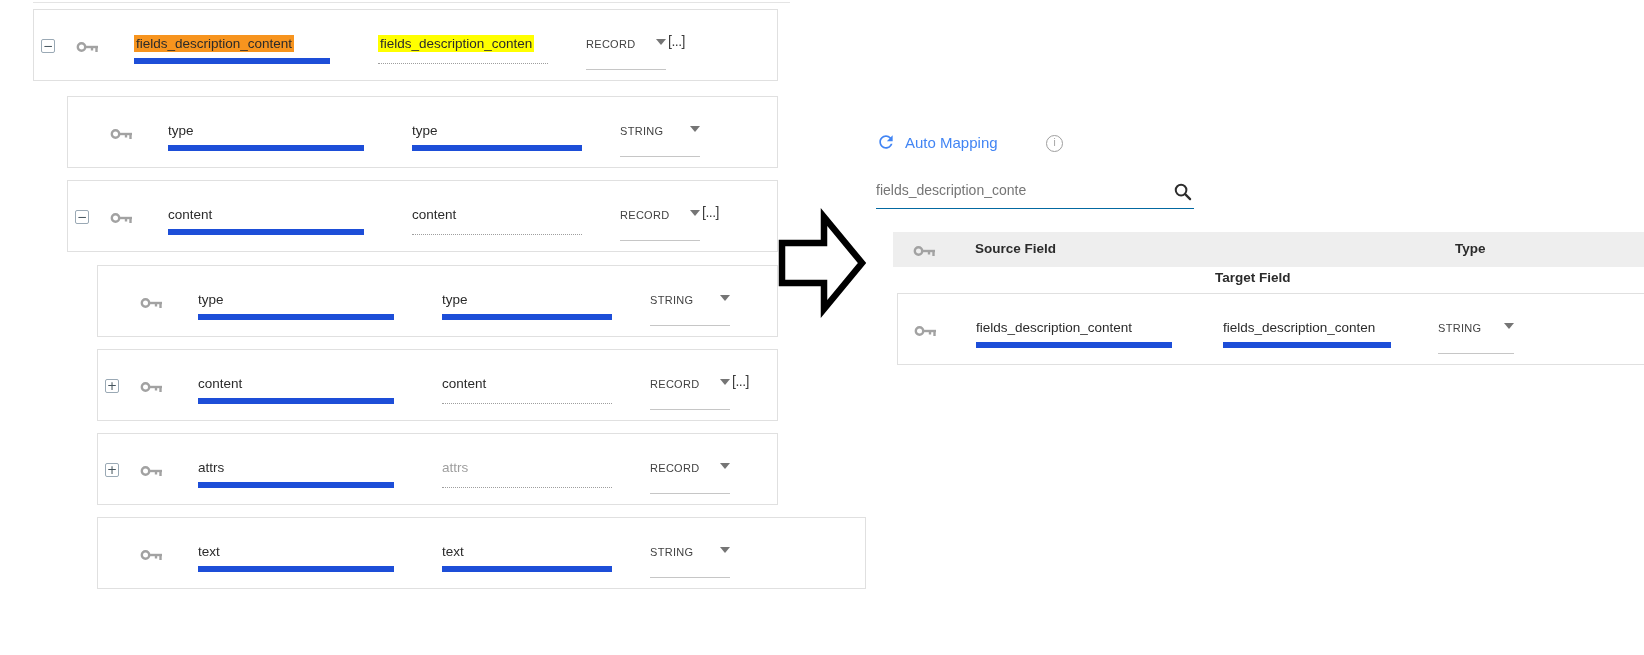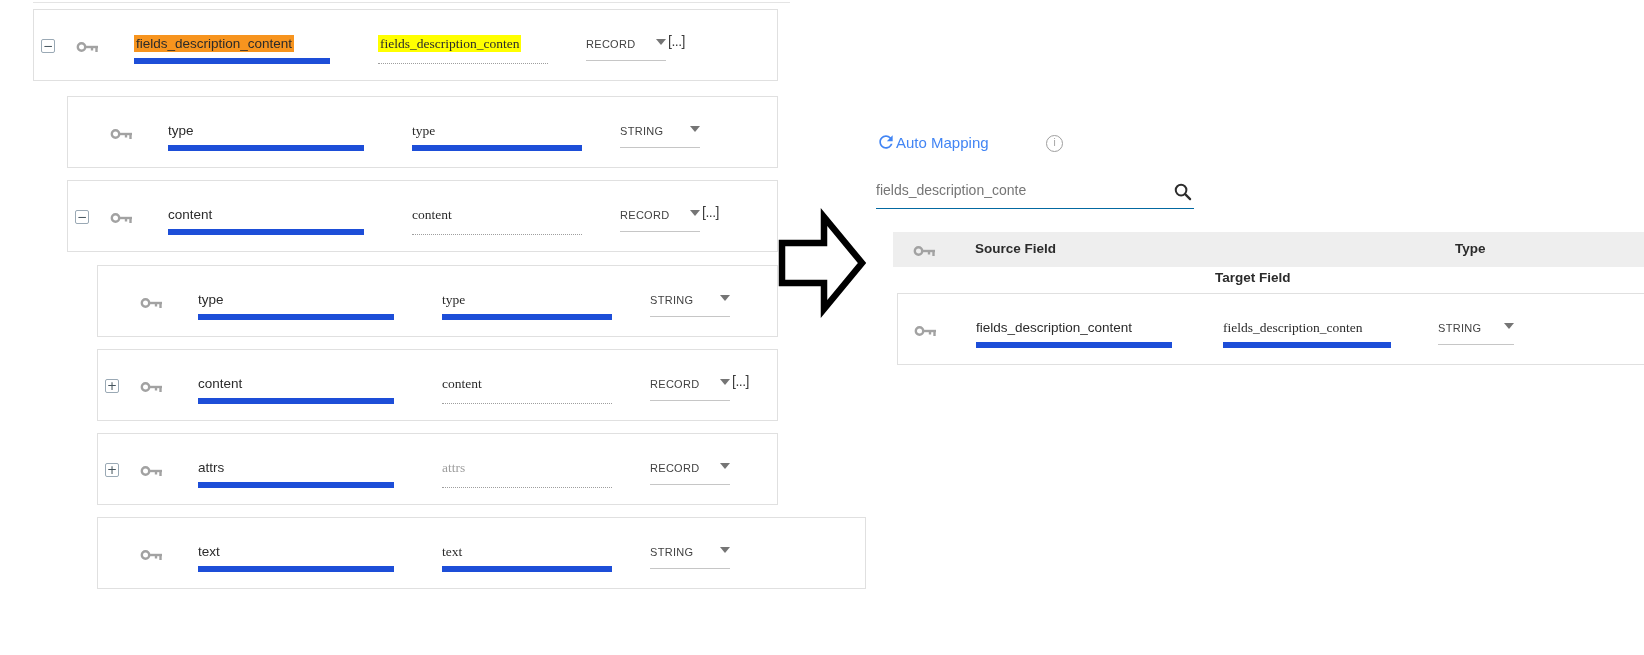--- a/index.html
+++ b/index.html
@@ -15,43 +15,43 @@
     border:1px solid #9aa9b5; border-radius:2px; color:#44535c;
     font-size:12px; line-height:12px; text-align:center; cursor:pointer;
     font-family:"DejaVu Sans",sans-serif; background:#fff;
   }
   .key { position:absolute; left:42px; top:30px; }
   .field {
     position:absolute; top:24px; height:30px; font-size:13.5px; color:#2b2b2b;
     line-height:19px; border-bottom:6px solid #1d4ed8; white-space:nowrap; overflow:hidden;
   }
   .field.src { left:100px; width:196px; }
-  .field.tgt { left:344px; width:170px;font-family:Liberation Serif, serif; }
+  .field.tgt { left:344px; width:170px; }
   .field.dotted { border-bottom:1px dotted #9e9e9e; }
   .field.muted { color:#9e9e9e; }
   .hl-orange { background:#f7941e; padding:1px 2px; }
   .hl-yellow { background:#ffff00; padding:1px 2px; }
   .typesel {
     position:absolute; left:552px; top:28px; width:80px; display:flex;
     justify-content:space-between; align-items:flex-start;
-    border-bottom:1px solid #c6c6c6; padding-bottom:10px; cursor:pointer;
+    border-bottom:1px solid #c6c6c6; padding-bottom:19px; cursor:pointer;
   }
   .typelabel { font-size:11px; letter-spacing:.3px; color:#424242; line-height:12px; }
   .caret {
     width:0; height:0; margin-top:1px;
     border-left:5px solid transparent; border-right:5px solid transparent;
     border-top:6px solid #757575;
   }
   .bracket { position:absolute; left:634px; top:23px; font-size:14px; color:#3c3c3c; letter-spacing:-.5px; }
 
   
   .arrow { position:absolute; left:776px; top:207px; }
 
   
-  .automap { position:absolute; left:876px; top:132px; display:flex; align-items:center; cursor:pointer;justify-content:flex-end; }
+  .automap { position:absolute; left:876px; top:132px; display:flex; align-items:center; gap:9px; cursor:pointer;justify-content:flex-end; }
   .automap-label { font-size:15px; color:#4285f4; }
   .info {
     position:absolute; left:1046px; top:135px; width:17px; height:17px;
     border:1.5px solid #9e9e9e; border-radius:50%; color:#9e9e9e;
     font-size:10px; line-height:14px; text-align:center; font-style:normal; cursor:pointer;
   }
   .searchwrap { position:absolute; left:876px; top:180px; width:318px; height:29px; border-bottom:1px solid #0369a1; }
   .searchinput {
     border:none; outline:none; background:transparent; width:288px;
     font-family:inherit; font-size:14px; color:#757575; padding-top:2px;

